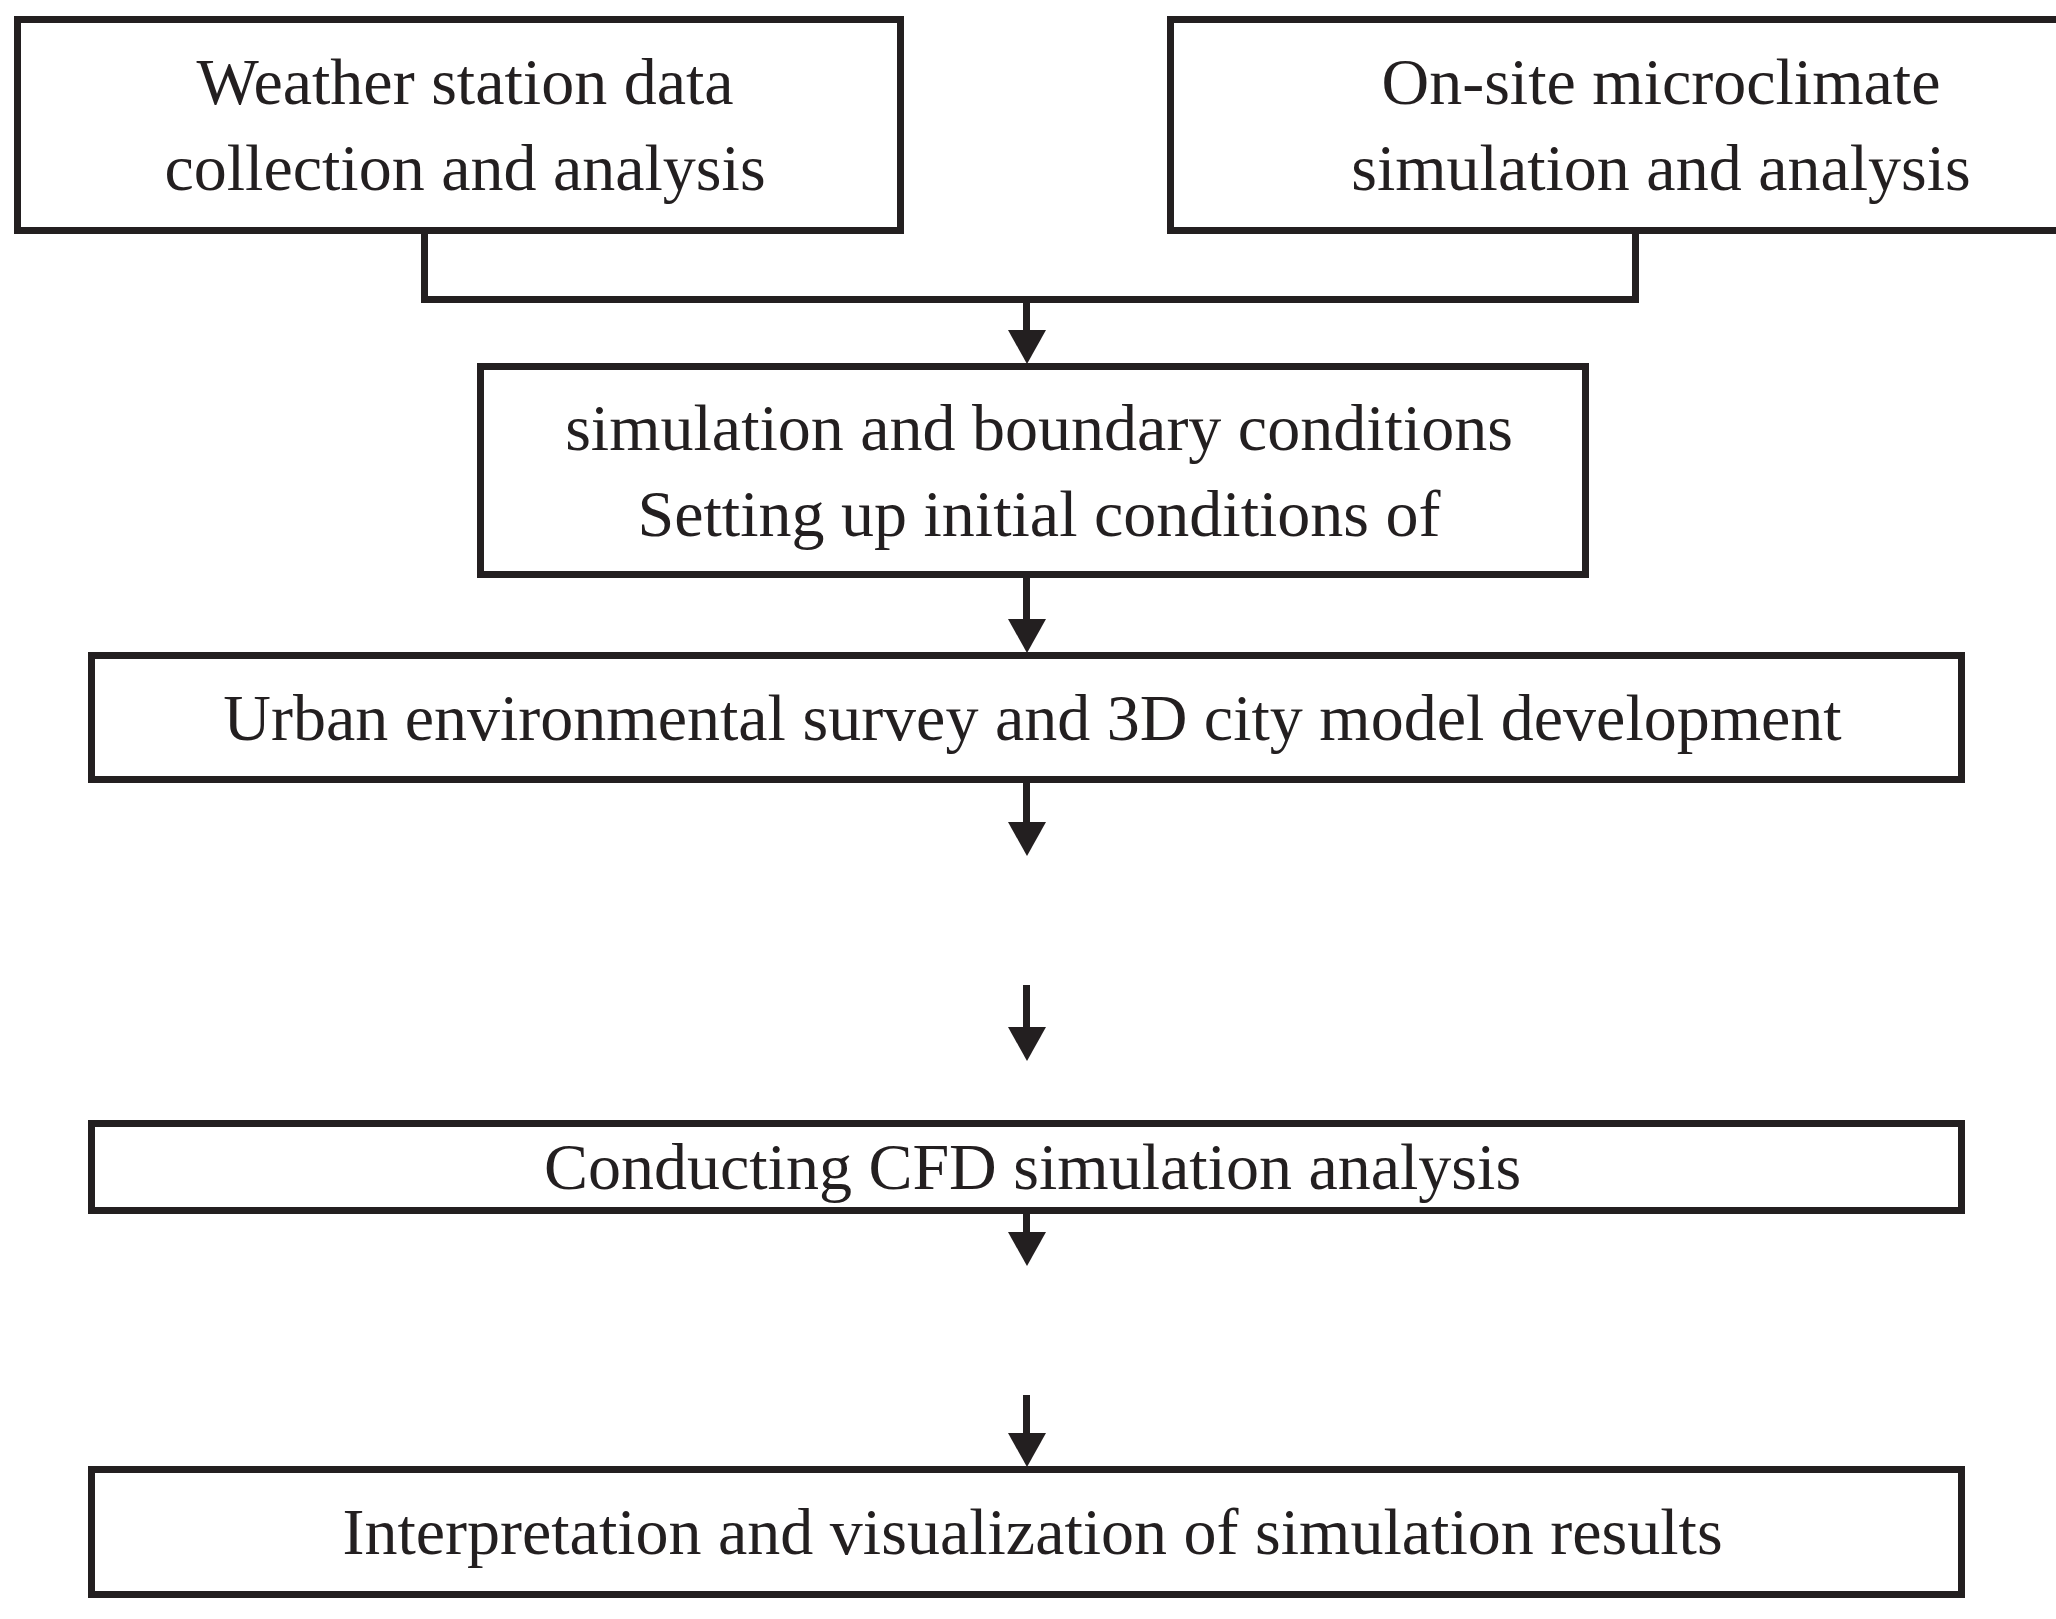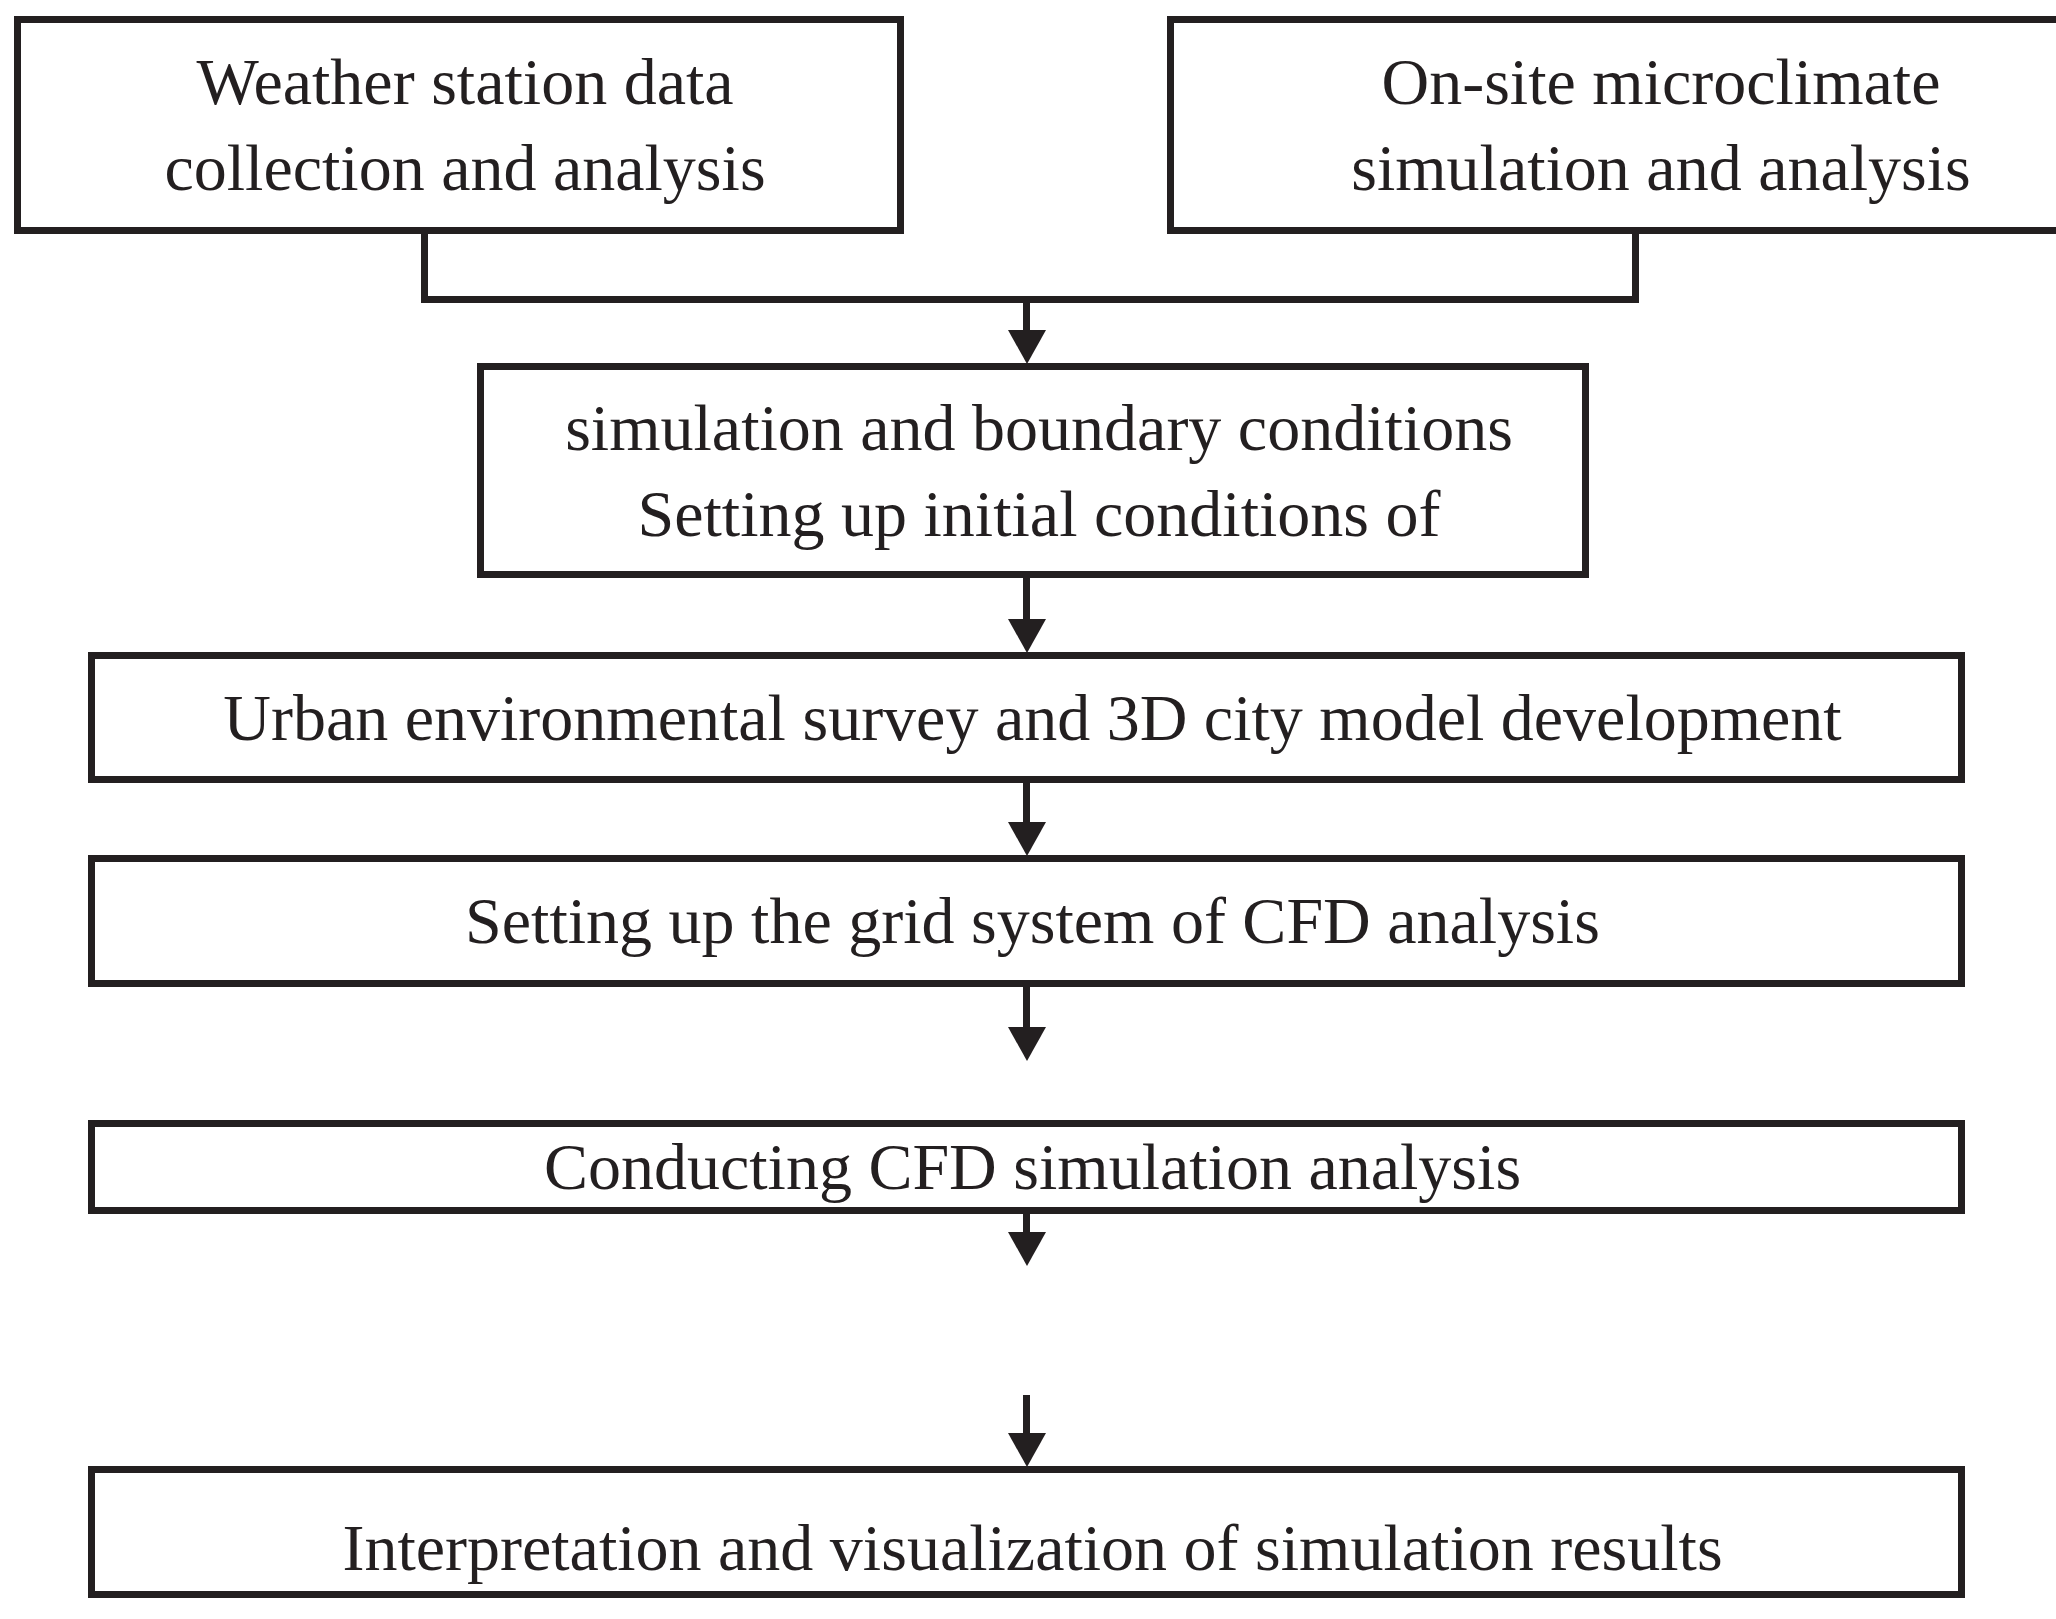--- a/index.html
+++ b/index.html
@@ -35,21 +35,21 @@
   .tline { display: block; white-space: nowrap; }
 
   
   #n-weather   { left: 14px;   top: 16px;   width: 890px;  height: 218px; }
   #n-onsite    { left: 1167px; top: 16px;   width: 976px;  height: 218px; }
   #n-initial   { left: 477px;  top: 363px;  width: 1112px; height: 215px; }
   #n-urban     { left: 88px;   top: 652px;  width: 1877px; height: 131px; }
   #n-grid      { left: 88px;   top: 855px;  width: 1877px; height: 132px; }
   #n-cfd       { left: 88px;   top: 1120px; width: 1877px; height: 94px; }
   #n-validate  { left: 88px;   top: 1265px; width: 1877px; height: 132px; }
-  #n-interpret { left: 88px;   top: 1466px; width: 1877px; height: 132px; justify-content: flex-end; }
+  #n-interpret { left: 88px;   top: 1466px; width: 1877px; height: 132px; }
 
   
   .connector { position: absolute; background: var(--line-color); z-index: 1; }
   #c-left  { left: 421px;  top: 230px; width: 7px;    height: 73px; }
   #c-right { left: 1632px; top: 230px; width: 7px;    height: 73px; }
   #c-bar   { left: 421px;  top: 296px; width: 1218px; height: 7px;  }
 
   
   .arrow { position: absolute; width: 38px; z-index: 1; }
   .arrow .shaft {
@@ -109,23 +109,20 @@
 
   <div class="node" id="n-urban">
     <span class="tline">Urban environmental survey and 3D city model development</span>
   </div>
 
   <div class="arrow" id="a-urban">
     <div class="shaft"></div>
     <div class="head"></div>
   </div>
 
-  <div class="node" id="n-grid">
-    <span class="tline">Setting up the grid system of CFD analysis</span>
-  </div>
 
   <div class="arrow" id="a-grid">
     <div class="shaft"></div>
     <div class="head"></div>
   </div>
 
   <div class="node" id="n-cfd">
     <span class="tline">Conducting CFD simulation analysis</span>
   </div>
 

